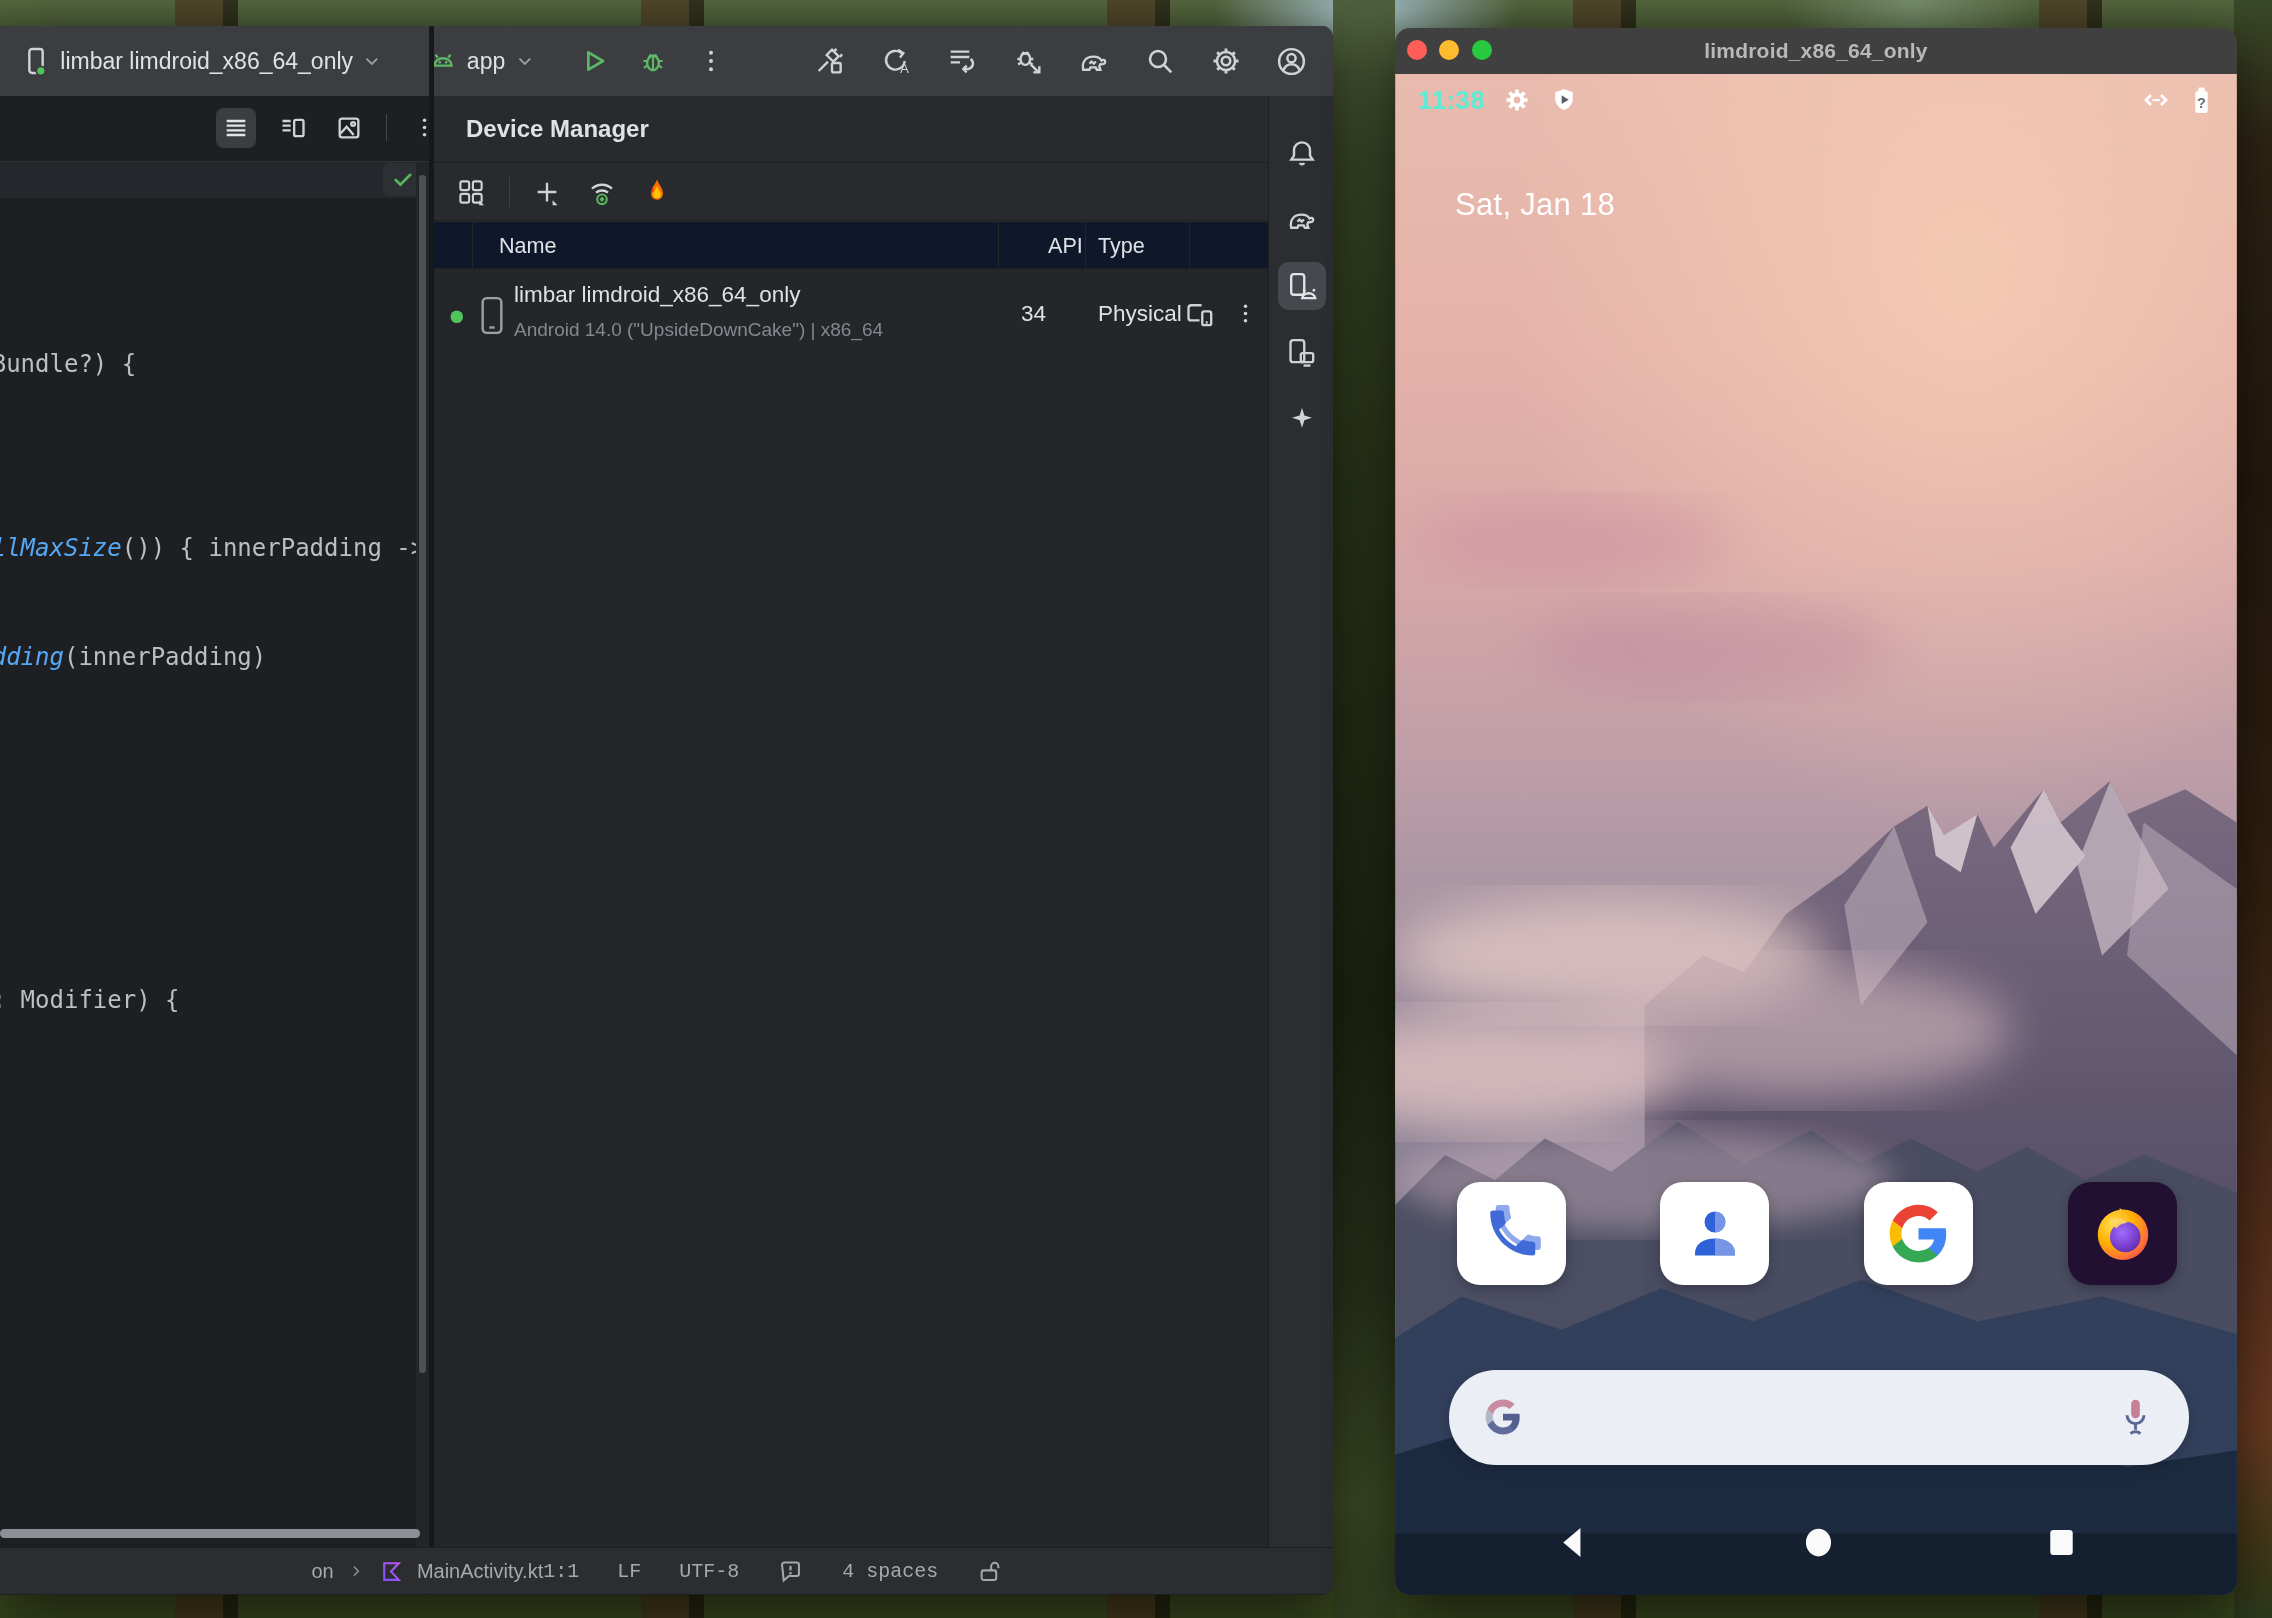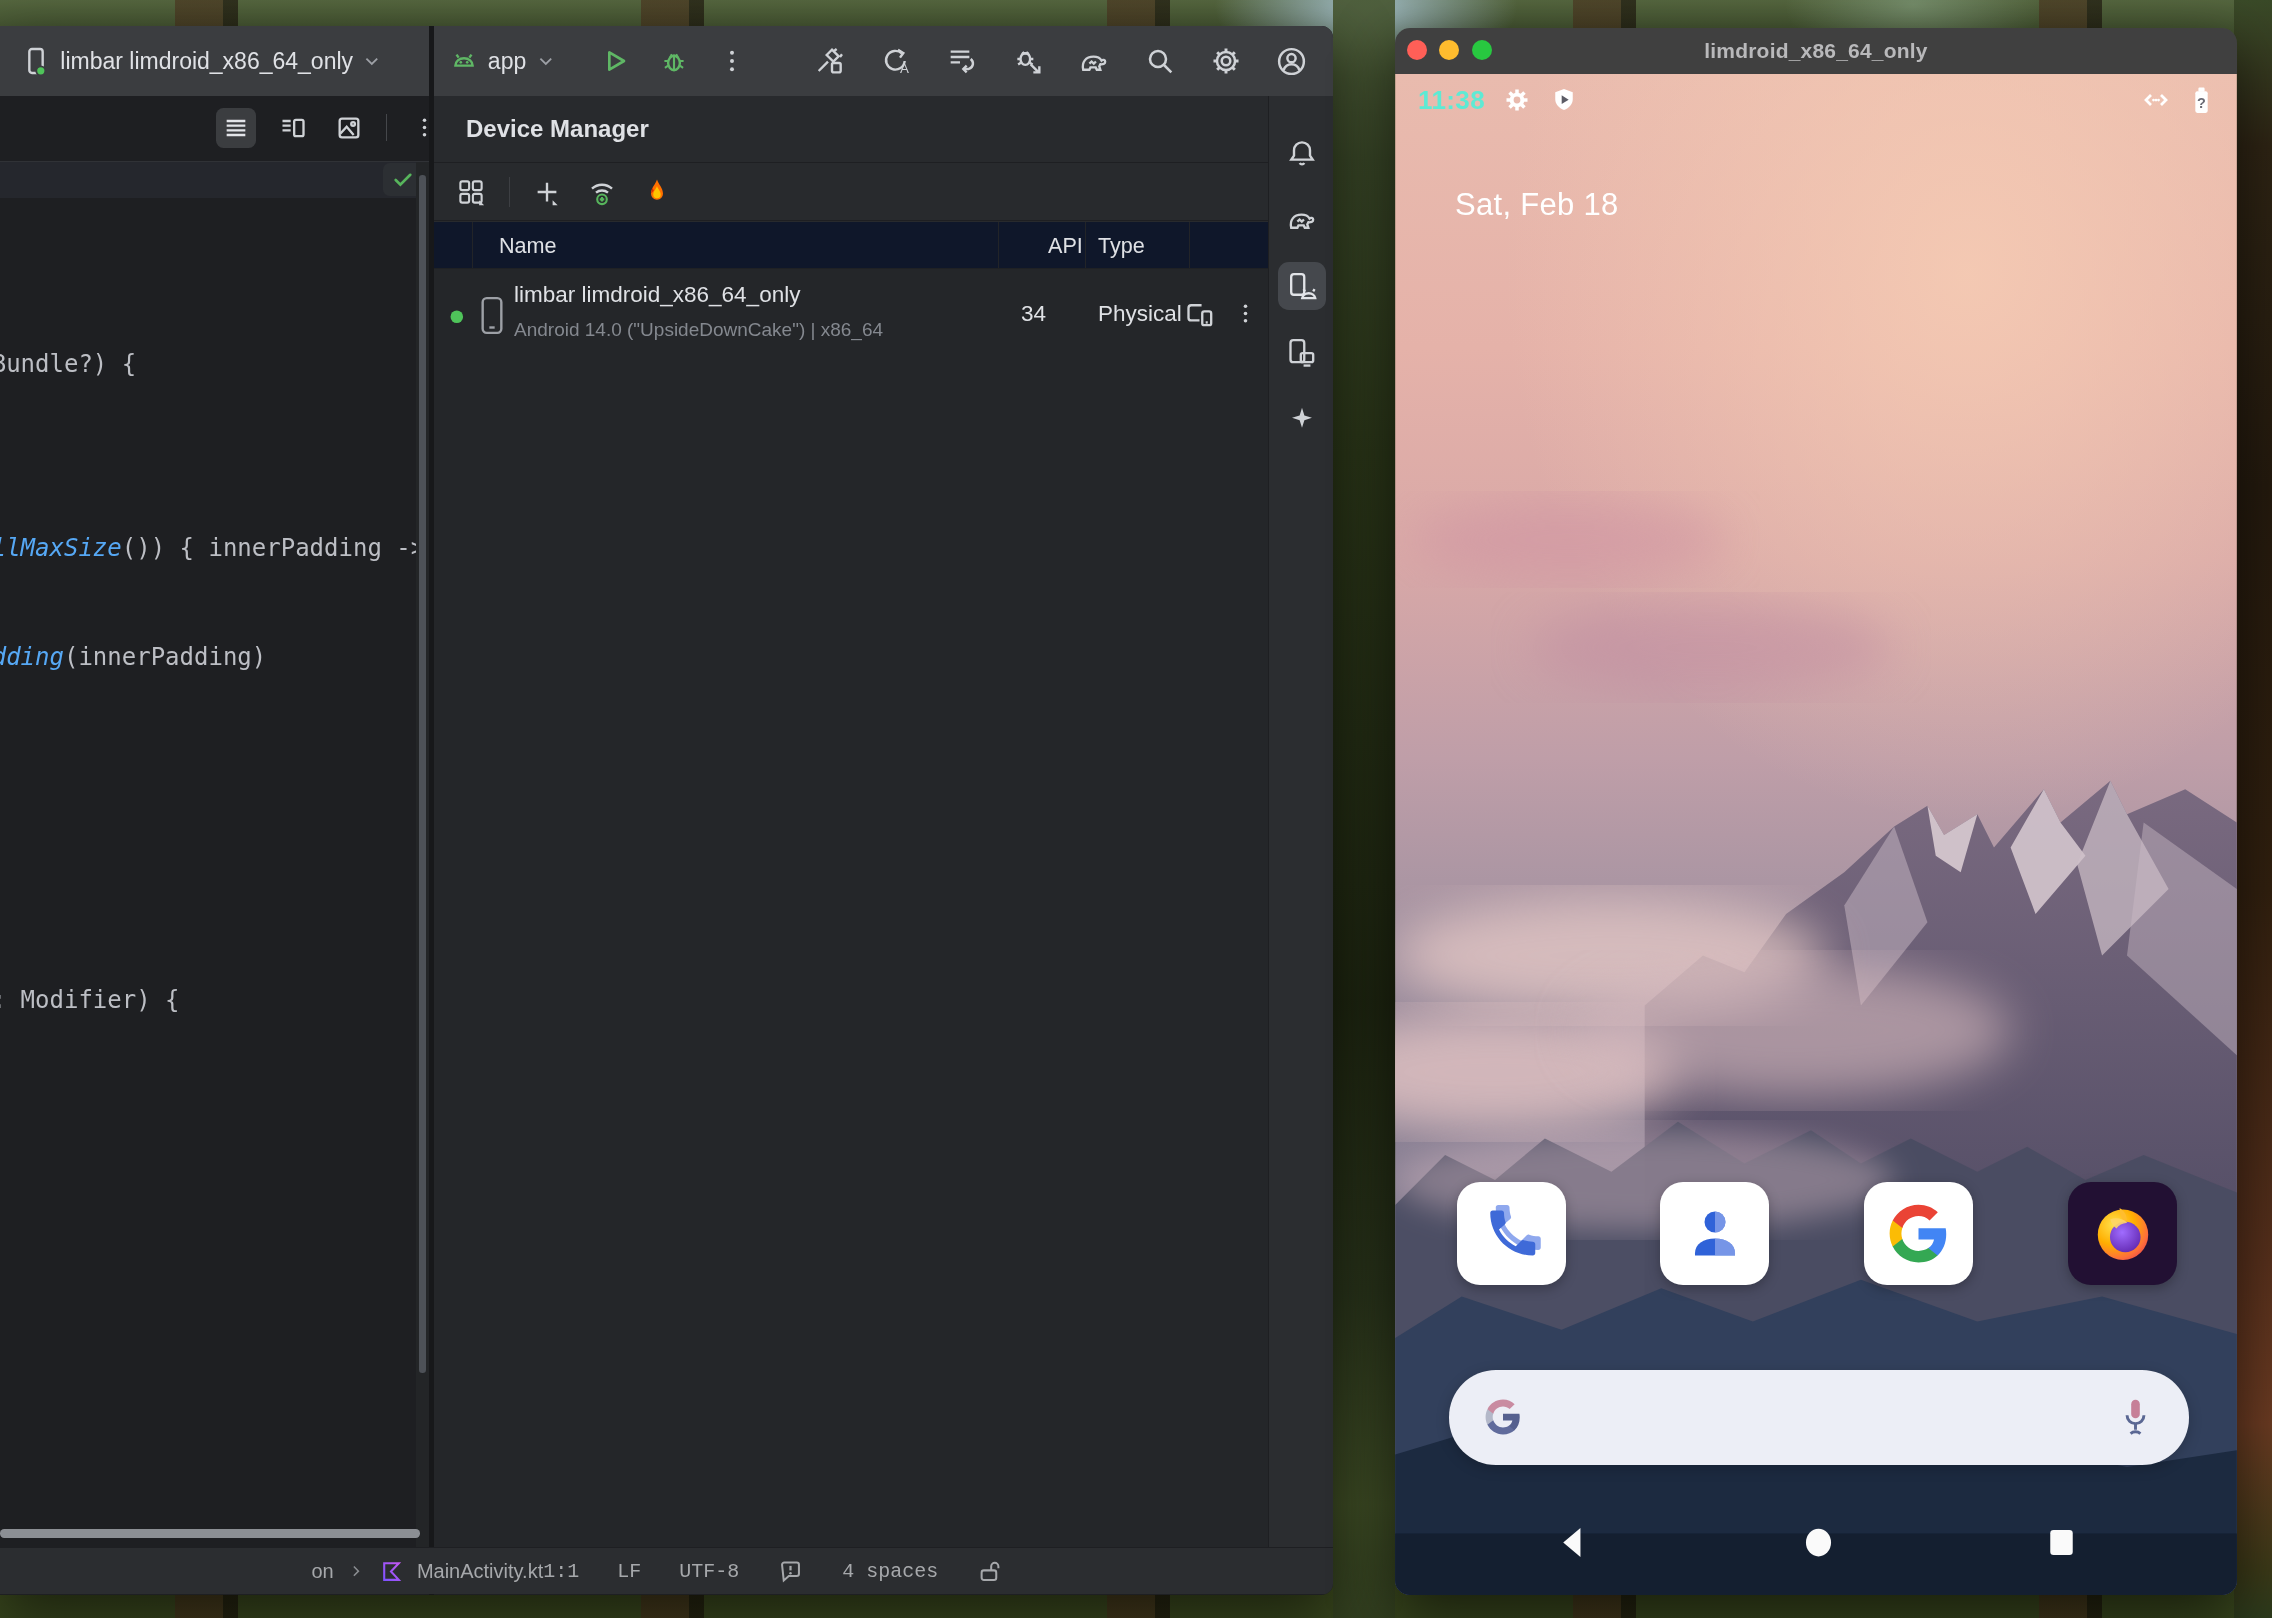--- a/index.html
+++ b/index.html
@@ -110,21 +110,21 @@
               <circle cx="15.6" cy="19.4" r="3.4" fill="#4fc45a" stroke="#3b3d40" stroke-width="1.4"></circle>
             </svg>
         </span>
         <span>limbar limdroid_x86_64_only</span>
         <span>
           <svg width="21.6" height="21.6" viewBox="0 0 24 24">
               <path d="M6 9.5l6 6 6-6" fill="none" stroke="#9da0a6" stroke-width="2"></path>
             </svg>
         </span>
       </div>
-      <div class="tb-btn" style="margin-left:53px">
+      <div class="tb-btn" style="margin-left:32px">
         <span>
           <svg width="32" height="32" viewBox="0 0 24 24">
               <path d="M5.5 15.5a6.5 5.6 0 0 1 13 0z" fill="none" stroke="#5fb765" stroke-width="1.8"></path>
               <path d="M8 9.5L6.4 7.2M16 9.5l1.6-2.3" stroke="#5fb765" stroke-width="1.8"></path>
               <circle cx="9.6" cy="13" r="1" fill="#5fb765"></circle>
               <circle cx="14.4" cy="13" r="1" fill="#5fb765"></circle>
             </svg>
         </span>
         <span>app</span>
         <span>
@@ -479,21 +479,21 @@
           <circle cx="12" cy="12" r="1.1" fill="#fff"></circle>
           <circle cx="14" cy="12" r="1.1" fill="#fff"></circle>
         </svg>
       <svg width="25" height="33" viewBox="0 0 24 32">
           <rect x="6" y="7" width="12" height="21" rx="2" fill="#fff"></rect>
           <rect x="9" y="3.5" width="6" height="4" rx="1" fill="#fff"></rect>
           <text x="12" y="23" font-size="14" font-weight="bold" text-anchor="middle" fill="#6b6b75" font-family="Liberation Sans,sans-serif">?</text>
         </svg>
     </div>
 
-    <div id="a-date">Sat, Feb 18</div>
+    <div id="a-date">Sat, Jan 18</div>
 
     <div class="a-tile" style="left:62px">
       <svg width="60" height="60" viewBox="0 0 24 24">
           <path d="M6.8 10.6c1.5 2.9 3.8 5.2 6.7 6.7l2.2-2.2c.3-.3.7-.4 1-.2 1.1.4 2.4.6 3.6.6.6 0 1 .4 1 1V20c0 .6-.4 1-1 1-9.4 0-17-7.6-17-17 0-.6.4-1 1-1h3.5c.6 0 1 .4 1 1 0 1.3.2 2.5.6 3.6.1.4 0 .8-.3 1z" fill="#8fa8ee" transform="translate(2.2,-2.2)"></path>
           <path d="M6.8 10.6c1.5 2.9 3.8 5.2 6.7 6.7l2.2-2.2c.3-.3.7-.4 1-.2 1.1.4 2.4.6 3.6.6.6 0 1 .4 1 1V20c0 .6-.4 1-1 1-9.4 0-17-7.6-17-17 0-.6.4-1 1-1h3.5c.6 0 1 .4 1 1 0 1.3.2 2.5.6 3.6.1.4 0 .8-.3 1z" fill="#3f6ad8"></path>
         </svg>
     </div>
     <div class="a-tile" style="left:265px">
       <svg width="60" height="60" viewBox="0 0 24 24">
         <defs>

